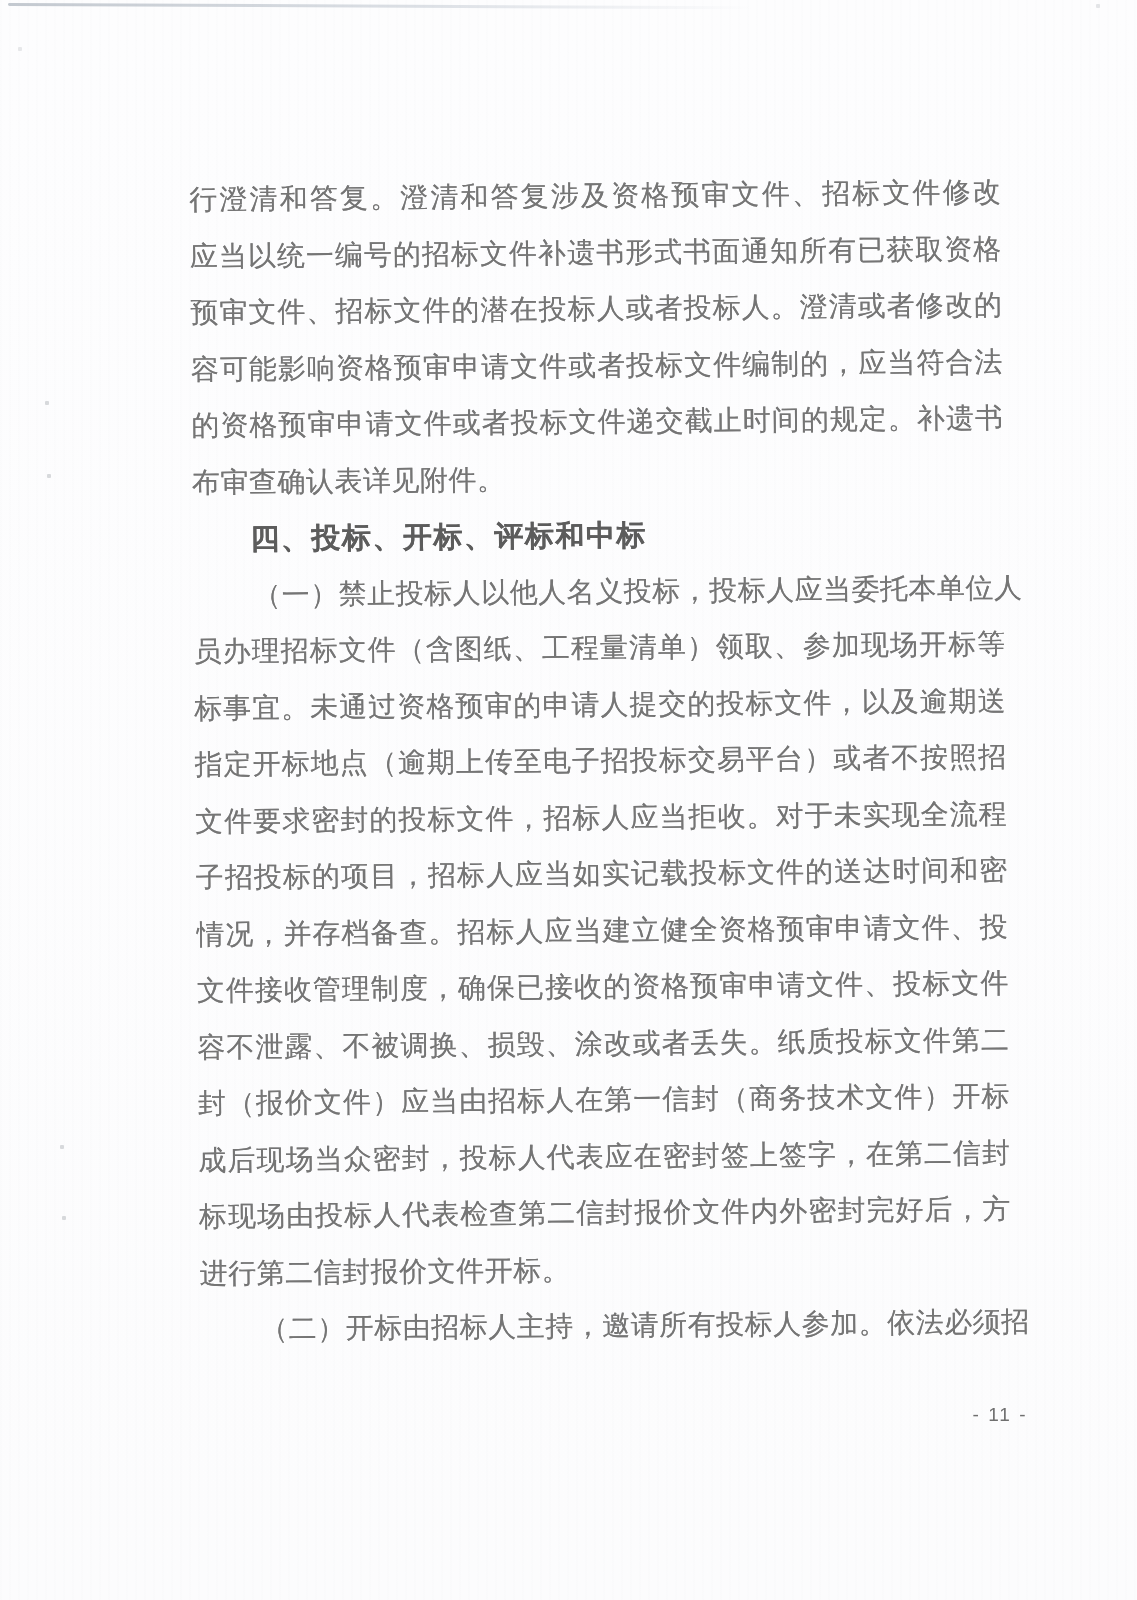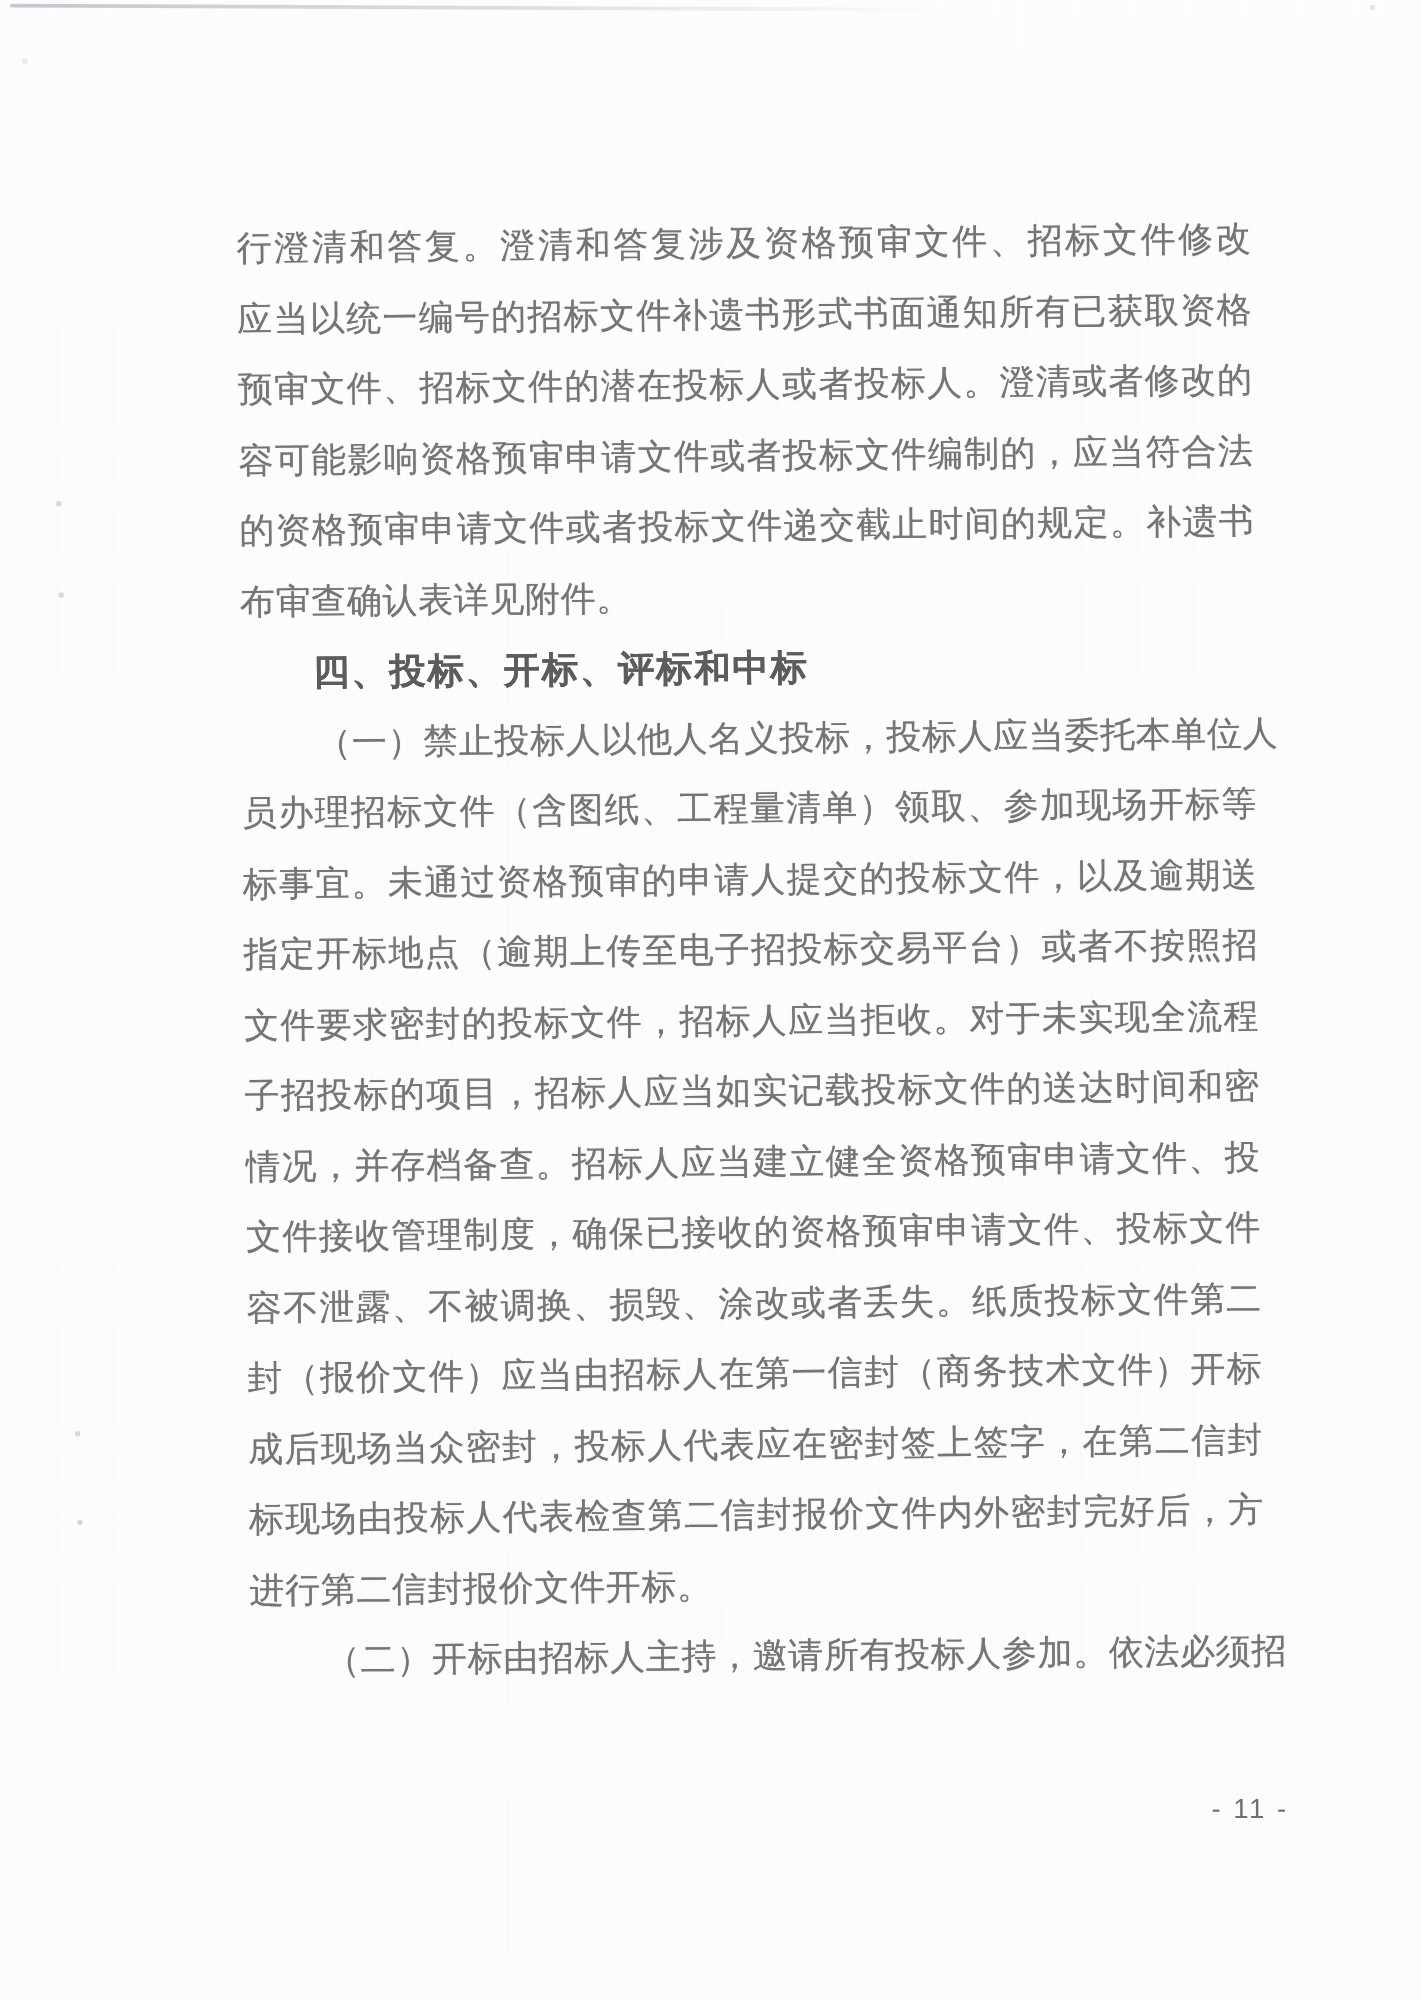--- a/index.html
+++ b/index.html
@@ -86,25 +86,25 @@
     font-weight: 700;
     color: #5c5c5c;
     font-size: 29px;
     letter-spacing: 1.5px;
     padding-left: 58px;
     text-shadow: 0 0 0.5px rgba(92,92,92,0.9);
   }
   .pagenum {
     position: absolute;
     left: 952px;
-    top: 1434px;
+    top: 1404px;
     width: 96px;
     text-align: center;
     font-family: "Liberation Sans", sans-serif;
-    font-size: 22px;
+    font-size: 19px;
     color: #6f6f6f;
     letter-spacing: 2px;
   }
 </style>
 </head>
 <body>
 
 <div class="page">
 
   <div class="scan-edge"></div>

